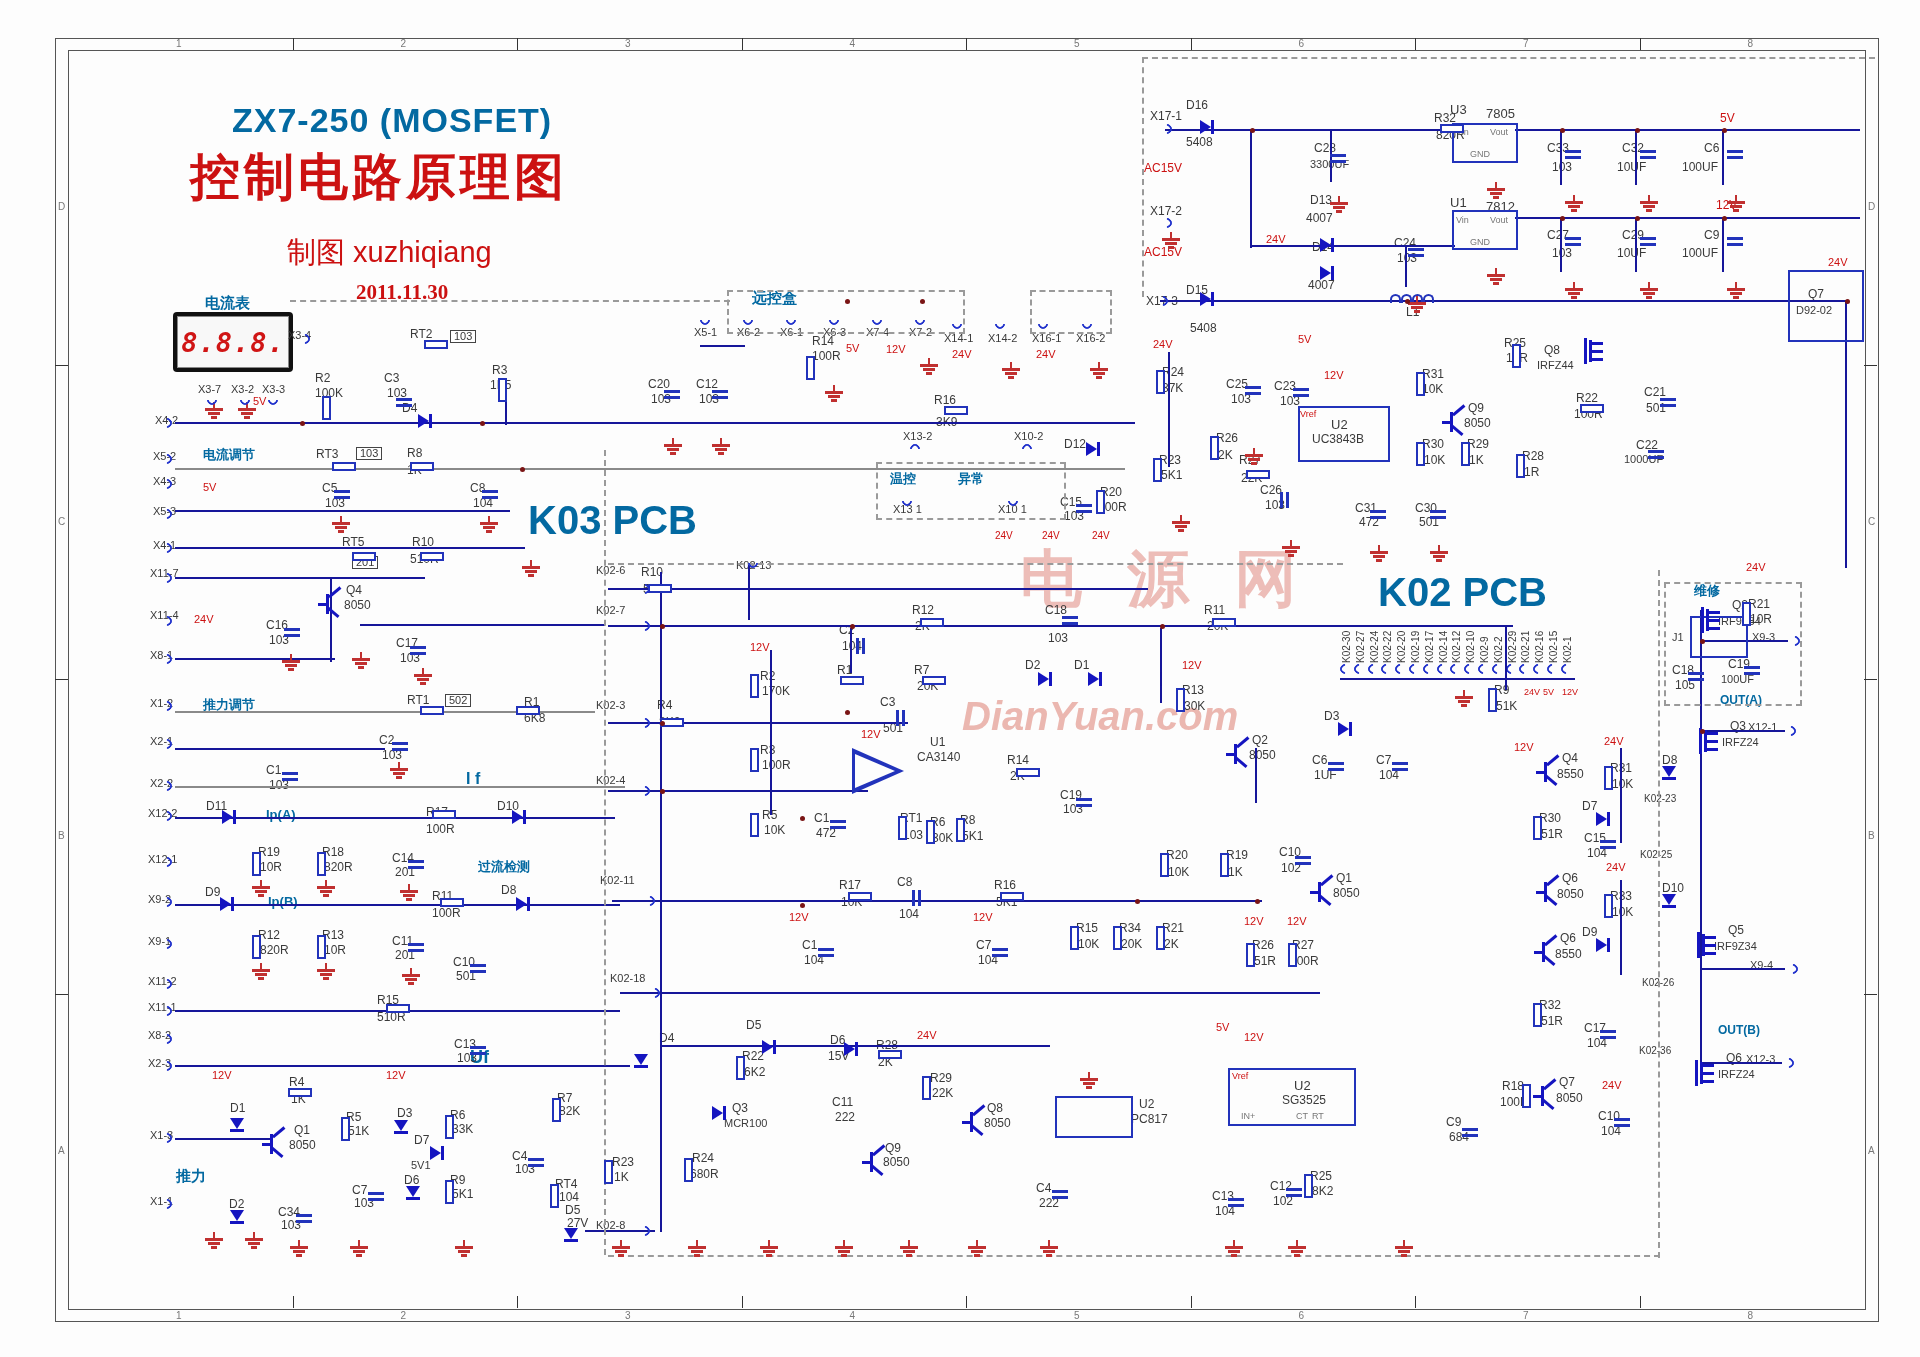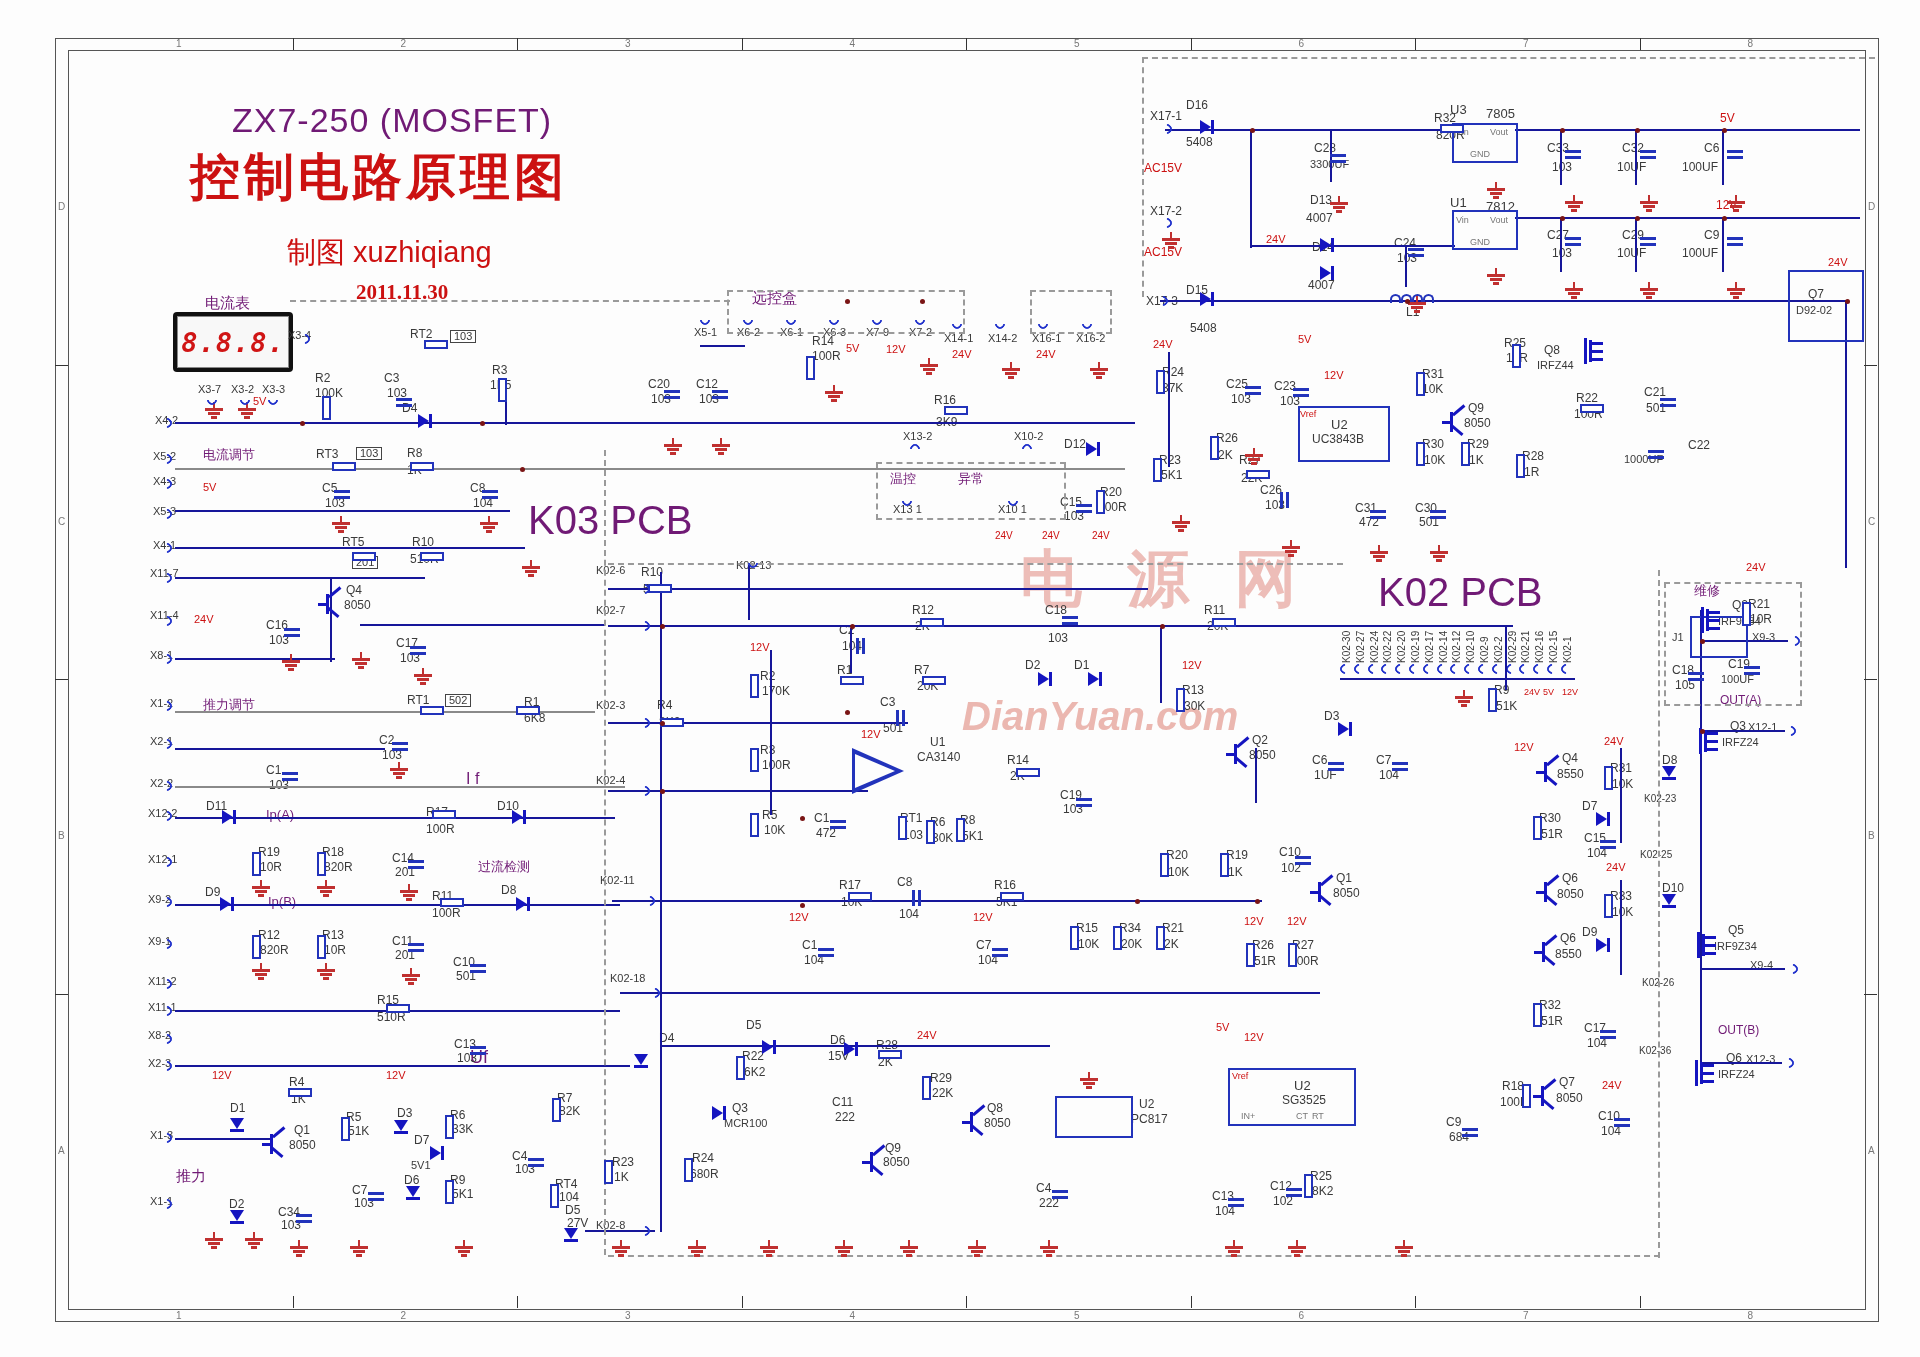--- a/index.html
+++ b/index.html
@@ -1,20 +1,20 @@
 <!DOCTYPE html>
 <html><head>
 <meta charset="utf-8">
 <style>
   html,body{margin:0;padding:0;background:#fff}
   #stage{position:relative;width:1920px;height:1357px;background:#fdfdfd;overflow:hidden;
          font-family:"Liberation Sans",sans-serif}
   .frame{position:absolute;border:1px solid #555}
   .lab{position:absolute;color:#3a3a3a;white-space:nowrap;line-height:1}
-  .r{color:#cc1111}.rb{color:#701a75;font-weight:normal}.s{color:#777}
+  .r{color:#cc1111}.rb{color:#0369a1;font-weight:bold}.s{color:#777}
   .bx{border:1px solid #444;padding:0 3px;background:#fff}
   .vert{transform:rotate(-90deg);transform-origin:0 0}
   .wm{color:rgba(210,85,70,.38);font-weight:bold;letter-spacing:14px}
   .wm2{color:rgba(210,85,70,.42);font-weight:bold;font-style:italic}
   .wire{position:absolute;background:#16169a}
   .wg{background:#8a8a8a}.wk{background:#333}
   .dsh{position:absolute}
   .dsh.h{border-top:2px dashed #9a9a9a}.dsh.v{border-left:2px dashed #9a9a9a}
   .res{position:absolute;border:2px solid #2233bb;background:#fff;box-sizing:border-box}
   .box{position:absolute;border:2px solid #2233bb;background:transparent;box-sizing:border-box}
@@ -138,21 +138,21 @@
       <div class="lab k" style="left: 148px; top: 976px; font-size: 11px;">X11-2</div>
       <div class="lab k" style="left: 148px; top: 1002px; font-size: 11px;">X11-1</div>
       <div class="lab k" style="left: 148px; top: 1030px; font-size: 11px;">X8-2</div>
       <div class="lab k" style="left: 148px; top: 1058px; font-size: 11px;">X2-3</div>
       <div class="lab k" style="left: 150px; top: 1130px; font-size: 11px;">X1-3</div>
       <div class="lab k" style="left: 150px; top: 1196px; font-size: 11px;">X1-1</div>
       <div class="lab k" style="left: 694px; top: 327px; font-size: 11px;">X5-1</div>
       <div class="lab k" style="left: 737px; top: 327px; font-size: 11px;">X6-2</div>
       <div class="lab k" style="left: 780px; top: 327px; font-size: 11px;">X6-1</div>
       <div class="lab k" style="left: 823px; top: 327px; font-size: 11px;">X6-3</div>
-      <div class="lab k" style="left: 866px; top: 327px; font-size: 11px;">X7-9</div>
+      <div class="lab k" style="left: 866px; top: 327px; font-size: 11px;">X7-4</div>
       <div class="lab k" style="left: 909px; top: 327px; font-size: 11px;">X7-2</div>
       <div class="lab k" style="left: 944px; top: 333px; font-size: 11px;">X14-1</div>
       <div class="lab k" style="left: 988px; top: 333px; font-size: 11px;">X14-2</div>
       <div class="lab k" style="left: 1032px; top: 333px; font-size: 11px;">X16-1</div>
       <div class="lab k" style="left: 1076px; top: 333px; font-size: 11px;">X16-2</div>
       <div class="lab k" style="left: 1150px; top: 110px; font-size: 12px;">X17-1</div>
       <div class="lab k" style="left: 1150px; top: 205px; font-size: 12px;">X17-2</div>
       <div class="lab k" style="left: 1146px; top: 295px; font-size: 12px;">X17-3</div>
       <div class="lab k" style="left: 903px; top: 431px; font-size: 11px;">X13-2</div>
       <div class="lab k" style="left: 1014px; top: 431px; font-size: 11px;">X10-2</div>
@@ -425,21 +425,21 @@
       <div class="lab k" style="left: 1524px; top: 466px; font-size: 12px;">1R</div>
       <div class="lab k" style="left: 1504px; top: 337px; font-size: 12px;">R25</div>
       <div class="lab k" style="left: 1506px; top: 352px; font-size: 12px;">10R</div>
       <div class="lab k" style="left: 1544px; top: 344px; font-size: 12px;">Q8</div>
       <div class="lab k" style="left: 1537px; top: 360px; font-size: 11px;">IRFZ44</div>
       <div class="lab k" style="left: 1406px; top: 306px; font-size: 12px;">L1</div>
       <div class="lab k" style="left: 1576px; top: 392px; font-size: 12px;">R22</div>
       <div class="lab k" style="left: 1574px; top: 408px; font-size: 12px;">100R</div>
       <div class="lab k" style="left: 1644px; top: 386px; font-size: 12px;">C21</div>
       <div class="lab k" style="left: 1646px; top: 402px; font-size: 12px;">501</div>
-      <div class="lab k" style="left: 1688px; top: 439px; font-size: 12px;">C22</div>
+      <div class="lab k" style="left: 1636px; top: 439px; font-size: 12px;">C22</div>
       <div class="lab k" style="left: 1624px; top: 454px; font-size: 11px;">1000UF</div>
       <div class="lab k" style="left: 1808px; top: 288px; font-size: 12px;">Q7</div>
       <div class="lab k" style="left: 1796px; top: 305px; font-size: 11px;">D92-02</div>
       <div class="lab k" style="left: 1186px; top: 99px; font-size: 12px;">D16</div>
       <div class="lab k" style="left: 1186px; top: 136px; font-size: 12px;">5408</div>
       <div class="lab k" style="left: 1186px; top: 284px; font-size: 12px;">D15</div>
       <div class="lab k" style="left: 1190px; top: 322px; font-size: 12px;">5408</div>
       <div class="lab k" style="left: 1314px; top: 142px; font-size: 12px;">C28</div>
       <div class="lab k" style="left: 1310px; top: 159px; font-size: 11px;">3300UF</div>
       <div class="lab k" style="left: 1434px; top: 112px; font-size: 12px;">R32</div>

